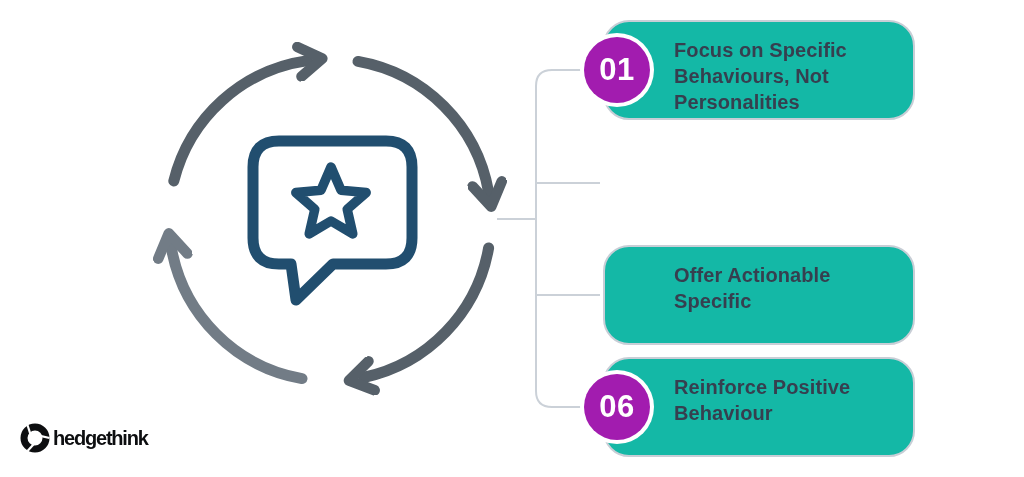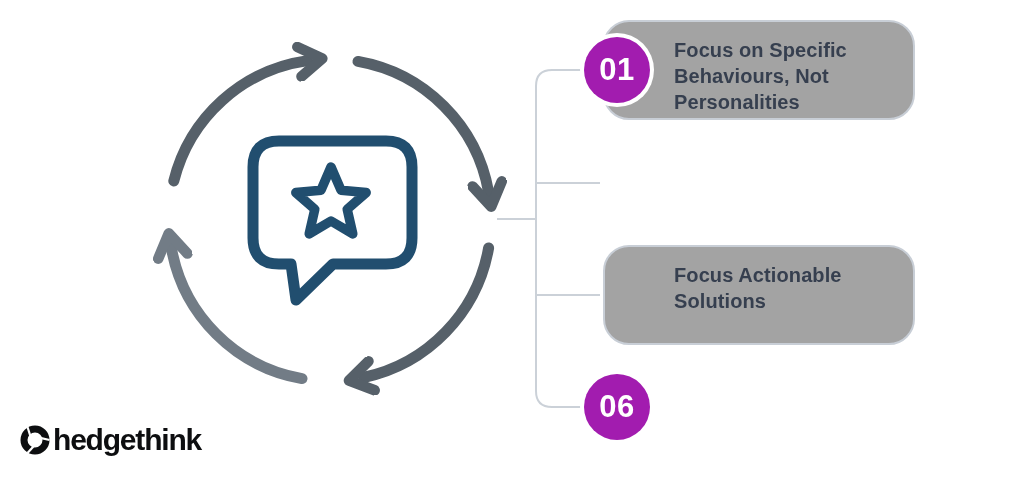--- a/index.html
+++ b/index.html
@@ -8,21 +8,21 @@
     width:1024px;height:477px;
     background:#ffffff;
     overflow:hidden;
     font-family:"Liberation Sans", sans-serif;
   }
   #diagram-svg{position:absolute;left:0;top:0;z-index:1;}
   .card{
     position:absolute;
     left:603px;width:312px;height:100px;
     box-sizing:border-box;
-    background:#a3a3a3;
+    background:#14b8a6;
     border:2px solid #c8ced6;
     border-radius:26px;
     padding:15px 32px 0 69px;
     z-index:2;
   }
   .card-title{
     font-size:20px;
     font-weight:700;
     line-height:26px;
     color:#363f4f;
@@ -42,21 +42,21 @@
   #card-1{top:20px;}  #badge-1{top:37px;}
   #card-2{top:133px;} #badge-2{top:150px;}
   #card-3{top:245px;} #badge-3{top:262px;}
   #card-4{top:357px;} #badge-4{top:374px;}
   #logo{
     position:absolute;left:20px;top:423px;
     display:flex;align-items:center;gap:3px;
     z-index:3;
   }
   .logo-text{
-    font-size:30px;font-weight:700;color:#0d0e10;letter-spacing:-1.2px;
+    font-size:20px;font-weight:700;color:#0d0e10;letter-spacing:-1.2px;
   }
 </style>
 </head>
 <body>
 
 <div id="canvas">
 
   <svg id="diagram-svg" width="1024" height="477" viewBox="0 0 1024 477">
     <defs>
       <marker id="ah-dark" markerWidth="3.6" markerHeight="3.6" viewBox="0 0 12 12" refX="5" refY="6" orient="auto">
@@ -86,21 +86,24 @@
                Q 253 141 253 167 V 238 Q 253 264 279 264 H 291 L 296 300 Z" fill="#ffffff" stroke="#214e6f" stroke-width="11" stroke-linejoin="round"></path>
       <path d="M 331 167 L 341 190.2 L 366.2 192.6 L 347.2 209.3 L 352.8 233.9
                L 331 221 L 309.2 233.9 L 314.8 209.3 L 295.8 192.6 L 321 190.2 Z" fill="#ffffff" stroke="#214e6f" stroke-width="9.5" stroke-linejoin="round"></path>
     </g>
   </svg>
 
   <div class="card" id="card-1">
     <div class="card-title">Focus on Specific Behaviours, Not Personalities</div>
   </div>
   <div class="card" id="card-3">
-    <div class="card-title">Focus Actionable Solutions</div>
+    <div class="card-title">Offer Actionable Specific</div>
+  </div>
+  <div class="card" id="card-4">
+    <div class="card-title">Reinforce Positive Behaviour</div>
   </div>
 
   <div class="num-badge" id="badge-1">01</div>
   <div class="num-badge" id="badge-4">06</div>
 
   <div id="logo">
     <svg width="30" height="30" viewBox="0 0 30 30">
       <circle cx="15" cy="15" r="11" fill="none" stroke="#0d0e10" stroke-width="7"></circle>
       <path d="M15.7 18.9 L7.5 28.0" stroke="#ffffff" stroke-width="2.2" fill="none"></path>
       <path d="M11.2 13.6 L7.5 2.0" stroke="#ffffff" stroke-width="2.2" fill="none"></path>

